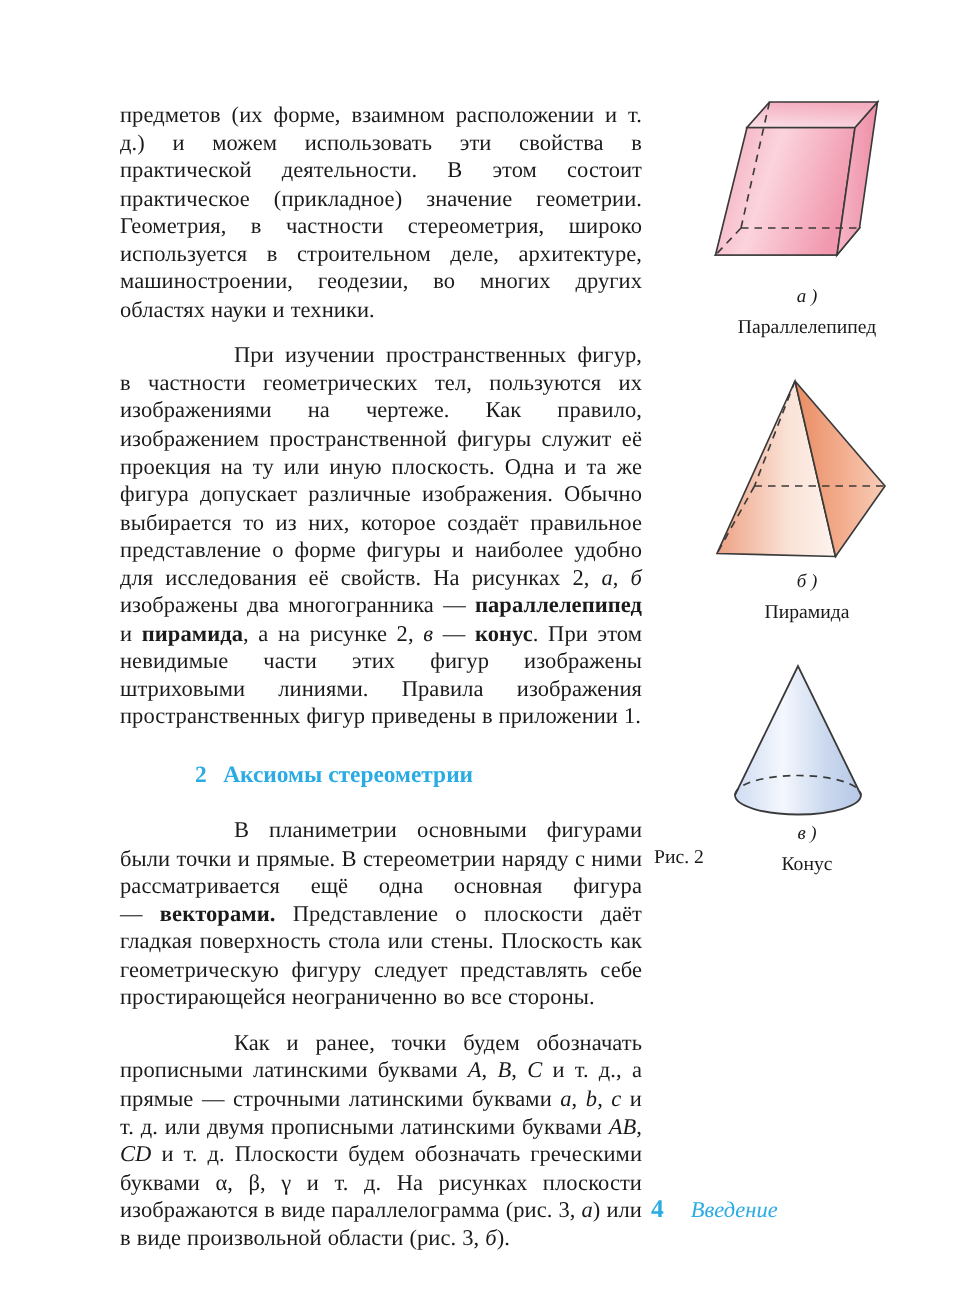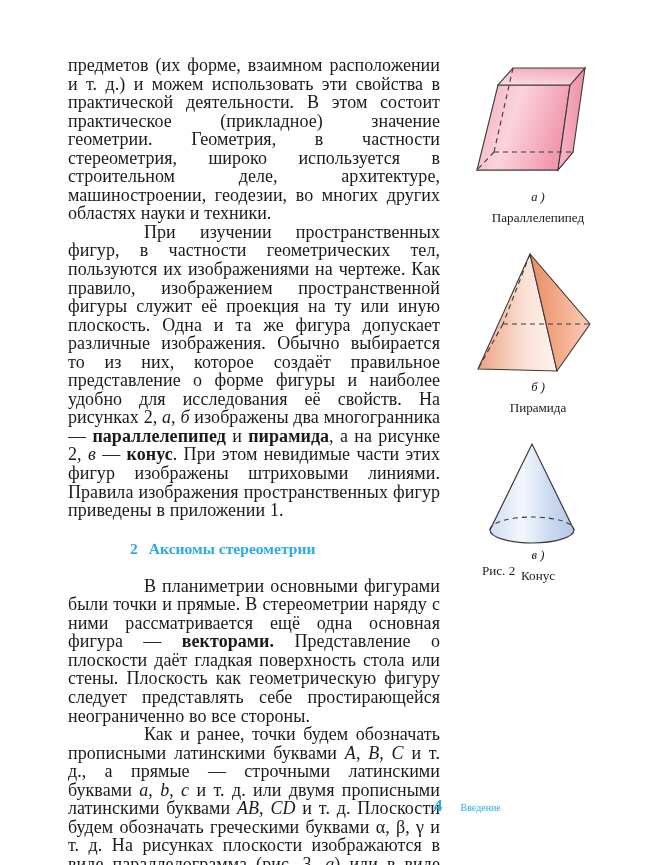--- a/index.html
+++ b/index.html
@@ -21,25 +21,25 @@
   }
 
   
   .text-col {
     position: absolute;
     left: 68px;
     top: 56px;
     width: 372px;
   }
   .para {
-    font-size: 18px;
+    font-size: 15px;
     line-height: 18.55px;
     text-align: justify;
     text-align-last: left;
-    margin: 0;
+    margin: 12px;
     letter-spacing: 0.05px;
     word-spacing: 0.2px;
   }
   .para.indent {
     text-indent: 76px;
   }
   .para + .para {
     margin-top: 0;
   }
   .para b {
@@ -88,42 +88,43 @@
     color: #1a1a1a;
   }
   .fig-name {
     font-size: 13.1px;
     line-height: 16px;
     margin-top: 6px;
     color: #1a1a1a;
   }
   .fig-ref {
     position: absolute;
-    left: 482px;
+    left: 436px;
     top: 563px;
     font-size: 13.1px;
     color: #1a1a1a;
   }
 
   
   .footer {
     position: absolute;
     left: 434px;
     top: 796px;
     display: flex;
     align-items: baseline;
     color: #2aabe4;
   }
   .footer .pagenum {
     font-weight: bold;
     font-size: 17px;
     margin-right: 18px;
   }
   .footer .secname {
-    font-size: 10px;
+    font-style: italic;
+    font-size: 15px;
   }
 </style>
 </head>
 <body>
 
 <div class="page">
 
   <div class="text-col">
 
     <p class="para">предметов (их форме, взаимном расположении и т. д.) и можем использовать эти свойства в практической деятельности. В этом состоит практическое (прикладное) значение геометрии. Геометрия, в частности стереометрия, широко используется в строительном деле, архитектуре, машиностроении, геодезии, во многих других областях науки и техники.</p>

